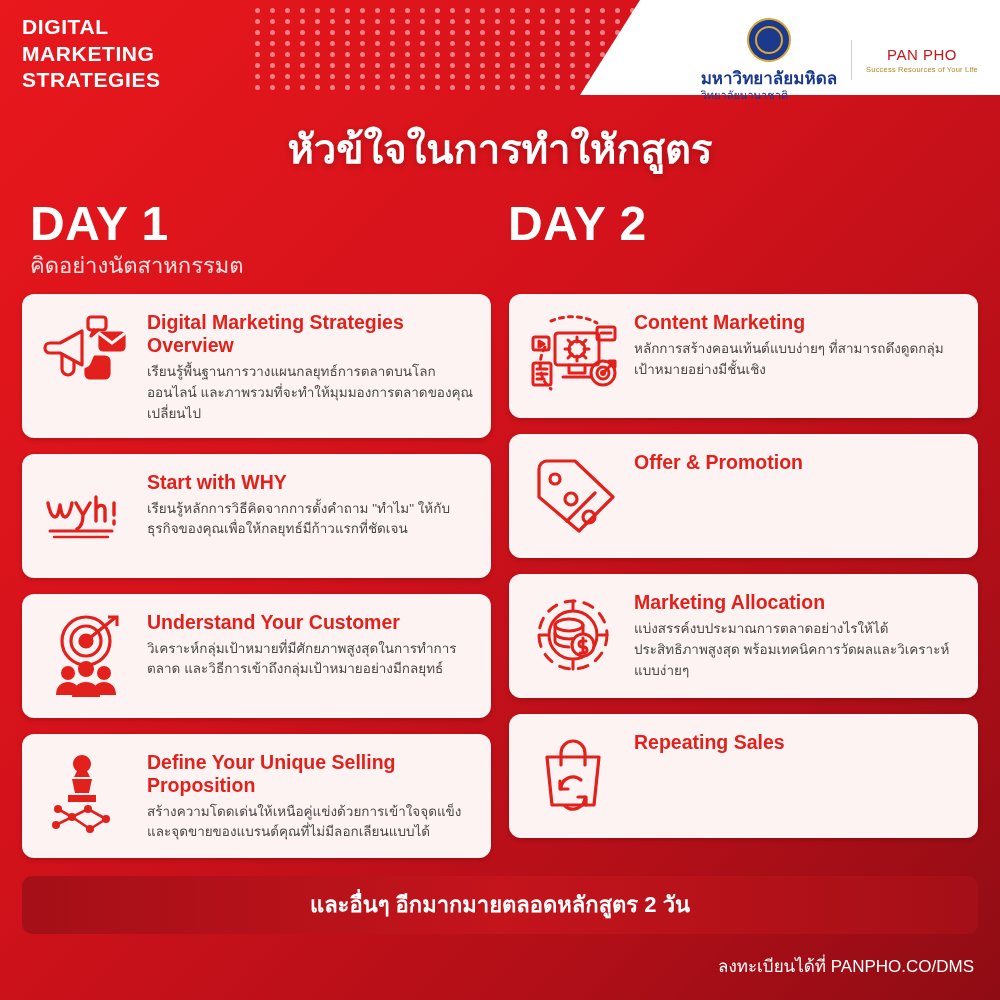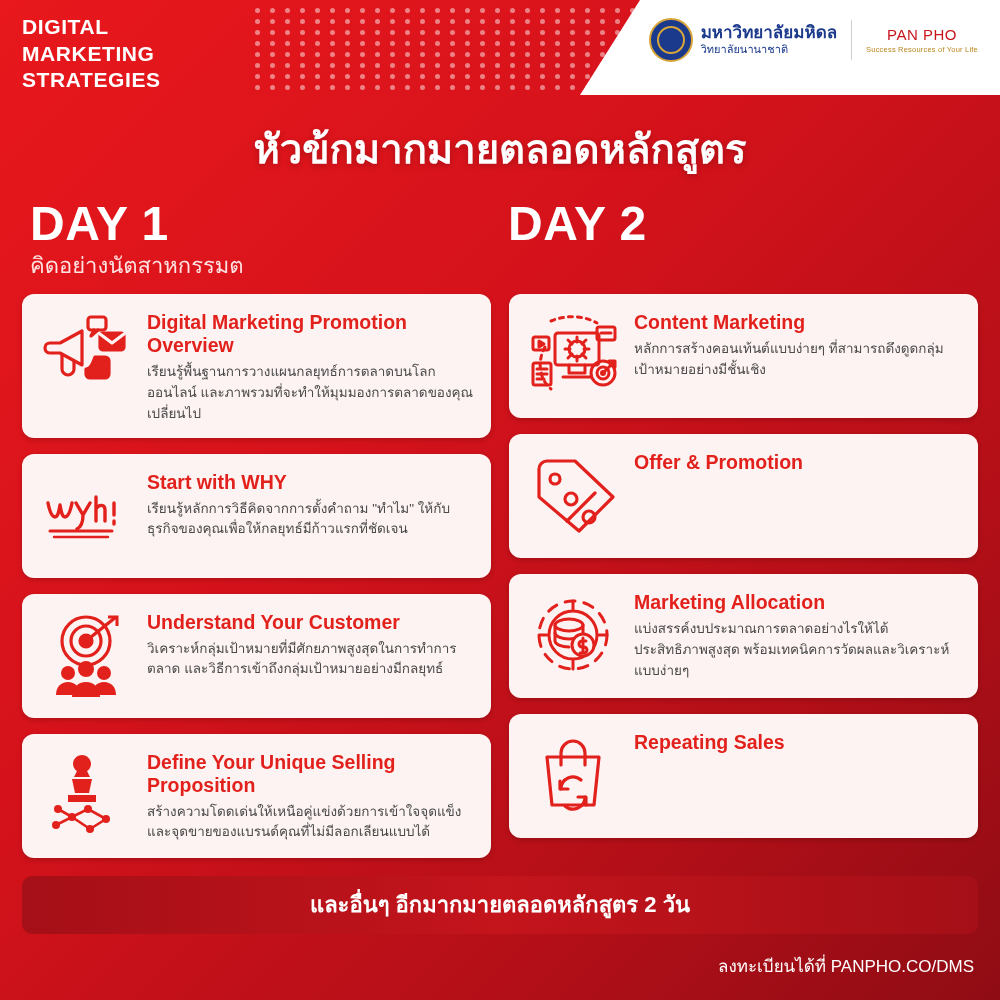--- a/index.html
+++ b/index.html
@@ -48,21 +48,21 @@
     line-height: 1.27;
     letter-spacing: .6px;
   }
   .logo-block {
     position: absolute;
     top: 18px; right: 22px;
     display: flex;
     align-items: center;
     gap: 14px;
   }
-  .mu-logo { display: flex; align-items: center; gap: 8px; }
+  .mu-logo { display: flex; align-items: center; gap: 8px; flex-direction: column; }
   .mu-seal {
     width: 44px; height: 44px;
     border-radius: 50%;
     background: #1b3a8c;
     border: 2px solid #d8a53a;
     position: relative;
   }
   .mu-seal::after {
     content: "";
     position: absolute;
@@ -399,21 +399,21 @@
         </div>
       </div>
       <div class="divider-v"></div>
       <div class="pan-logo">
         <div class="pan-name">PAN PHO</div>
         <div class="pan-tag">Success Resources of Your Life</div>
       </div>
     </div>
   </div>
 
-  <div class="main-title">หัวข้กมากมายตลอดหลักสูตร</div>
+  <div class="main-title">หัวข้ใจในการทำใหักสูตร</div>
 
   <div class="days">
     <div class="day-col">
       <div class="day-title">DAY 1</div>
       <div class="day-sub">คิดอย่างนัตสาหกรรมต</div>
     </div>
     <div class="day-col">
       <div class="day-title">DAY 2</div>
     </div>
   </div>
@@ -430,21 +430,21 @@
               <path d="M24 48v14a6 6 0 0 0 12 0v-8"></path>
               <rect x="50" y="10" width="18" height="13" rx="3"></rect>
               <path d="M56 23l-3 6 7-6"></path>
               <rect x="62" y="26" width="24" height="17" rx="3" fill="#e2211c" stroke="#e2211c"></rect>
               <path d="M62 27l12 9 12-9" stroke="#fdf3f2"></path>
               <path d="M48 62c3 0 5-2 7-7l2-5h10a4 4 0 0 1 4 4v13a4 4 0 0 1-4 4H52a4 4 0 0 1-4-4z" fill="#e2211c" stroke="#e2211c"></path>
             </g>
           </svg>
         </div>
         <div class="card-body">
-          <div class="card-title">Digital Marketing Promotion Overview</div>
+          <div class="card-title">Digital Marketing Strategies Overview</div>
           <div class="card-desc">เรียนรู้พื้นฐานการวางแผนกลยุทธ์การตลาดบนโลกออนไลน์ และภาพรวมที่จะทำให้มุมมองการตลาดของคุณเปลี่ยนไป</div>
         </div>
       </div>
 
       <div class="card">
         <div class="card-icon">
           <svg viewBox="0 0 96 96" width="96" height="96">
             <g fill="none" stroke="#e2211c" stroke-width="3.4" stroke-linecap="round" stroke-linejoin="round">
               <path d="M10 36c2 10 4 14 7 14s4-6 5-12c1 6 2 12 5 12s5-4 7-14"></path>
               <path d="M38 36l7 12 7-12M45 48c0 8-2 12-6 14"></path>

